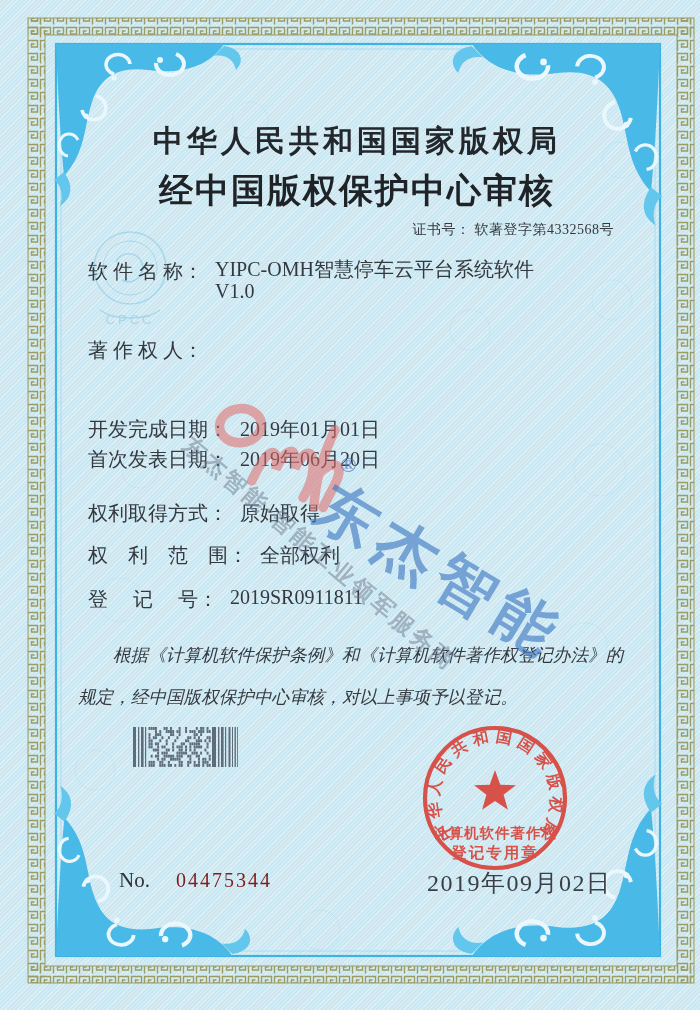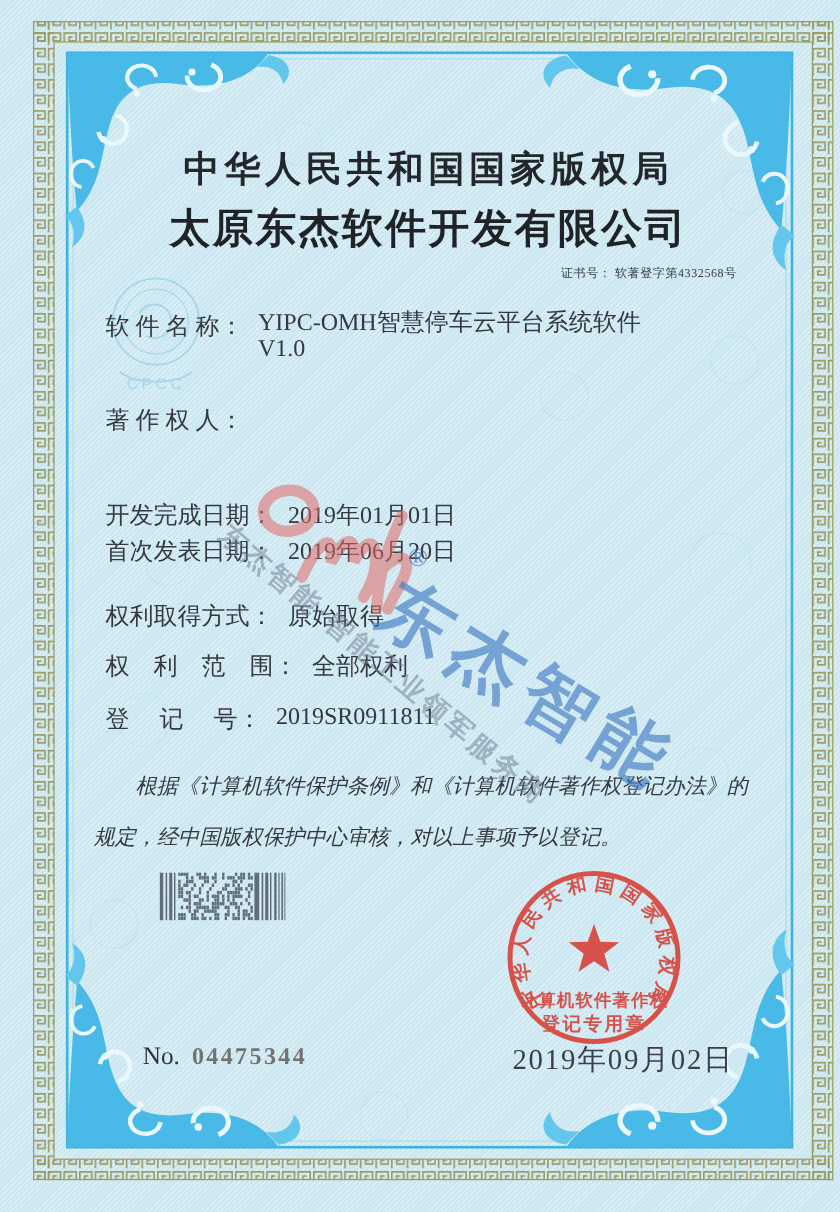--- a/index.html
+++ b/index.html
@@ -7,30 +7,30 @@
        font-family:"Liberation Serif","DejaVu Serif",serif;}
   .paper{position:relative;width:700px;height:1010px;background:#d0eaf3;overflow:hidden;}
   .paper::before{content:"";position:absolute;inset:0;pointer-events:none;
        background:repeating-linear-gradient(135deg,rgba(255,255,255,.30) 0 1px,rgba(120,190,220,.06) 1px 3px);}
   .abs{position:absolute;}
   .deco-svg{position:absolute;left:0;top:0;pointer-events:none;}
   .authority{left:54px;right:40px;top:121px;text-align:center;font-size:30px;font-weight:700;
        letter-spacing:4px;color:#23262b;}
   .cert-title{left:54px;right:40px;top:168px;text-align:center;font-size:34px;font-weight:700;
        letter-spacing:2px;color:#1f2227;}
-  .certno{right:86px;top:221px;font-size:10px;color:#34383f;letter-spacing:.5px;}
+  .certno{right:86px;top:221px;font-size:14px;color:#34383f;letter-spacing:.5px;}
   .row{left:88px;font-size:20px;color:#34383f;display:flex;align-items:flex-start;white-space:nowrap;}
   .row .lab{flex:none;}
   .row .val{margin-left:12px;}
   .name-lines div{line-height:22px;}
   .statement{left:78px;top:634px;width:560px;font-size:17.6px;line-height:42px;color:#34383f;
        text-indent:35px;font-style:italic;}
   .seal-date{left:427px;top:867px;font-size:24px;letter-spacing:1.5px;color:#3a3e46;z-index:6;}
   .serial{left:119px;top:868px;font-size:21px;color:#2f333a;z-index:6;}
-  .serial .red{color:#737373;letter-spacing:2px;margin-left:10px;font-size:20px;font-weight:bold;}
+  .serial .red{color:#7f1d1d;letter-spacing:2px;margin-left:26px;font-size:20px;}
   .wm{pointer-events:none;z-index:5;}
   .wm-big{left:342px;top:466px;font-family:"Liberation Sans","DejaVu Sans",sans-serif;
        font-weight:700;font-size:60px;letter-spacing:9px;color:rgba(60,118,192,.62);
        transform:rotate(31deg);transform-origin:left top;white-space:nowrap;}
   .wm-small{left:196px;top:430px;font-family:"Liberation Sans","DejaVu Sans",sans-serif;
        font-weight:700;font-size:23px;letter-spacing:3px;color:rgba(108,122,142,.5);
        transform:rotate(40deg);transform-origin:left top;white-space:nowrap;}
   .wm-reg{left:340px;top:452px;font-size:22px;color:rgba(80,120,185,.7);font-weight:700;}
   .seal-wrap{left:413px;top:716px;z-index:4;opacity:.92;}
   .barcode{left:133px;top:727px;z-index:3;}
@@ -94,21 +94,21 @@
     <g transform="translate(130,268)" opacity=".5">
       <circle r="36" fill="none" stroke="#7ec4e2" stroke-width="1.6"></circle>
       <circle r="27" fill="none" stroke="#7ec4e2" stroke-width="1"></circle>
       <path d="M-14,-6 a14,14 0 1 1 6,18" fill="none" stroke="#7ec4e2" stroke-width="1.6"></path>
       <path d="M-30,42 q10,8 30,8 q20,0 30,-8" fill="none" stroke="#7ec4e2" stroke-width="1.4"></path>
       <text x="0" y="56" text-anchor="middle" font-size="13" letter-spacing="3" fill="#7ec4e2" font-family="Liberation Sans, DejaVu Sans, sans-serif">CPCC</text>
     </g>
   </svg>
 
   <div class="abs authority">中华人民共和国国家版权局</div>
-  <div class="abs cert-title">太原东杰软件开发有限公司</div>
+  <div class="abs cert-title">经中国版权保护中心审核</div>
   <div class="abs certno">
     <span>证书号：</span>
     <span>软著登字第4332568号</span>
   </div>
 
   <div class="abs row" style="top:258px">
     <span class="lab">软 件 名 称：</span>
     <span class="val name-lines">
       <div>YIPC-OMH智慧停车云平台系统软件</div>
       <div>V1.0</div>

